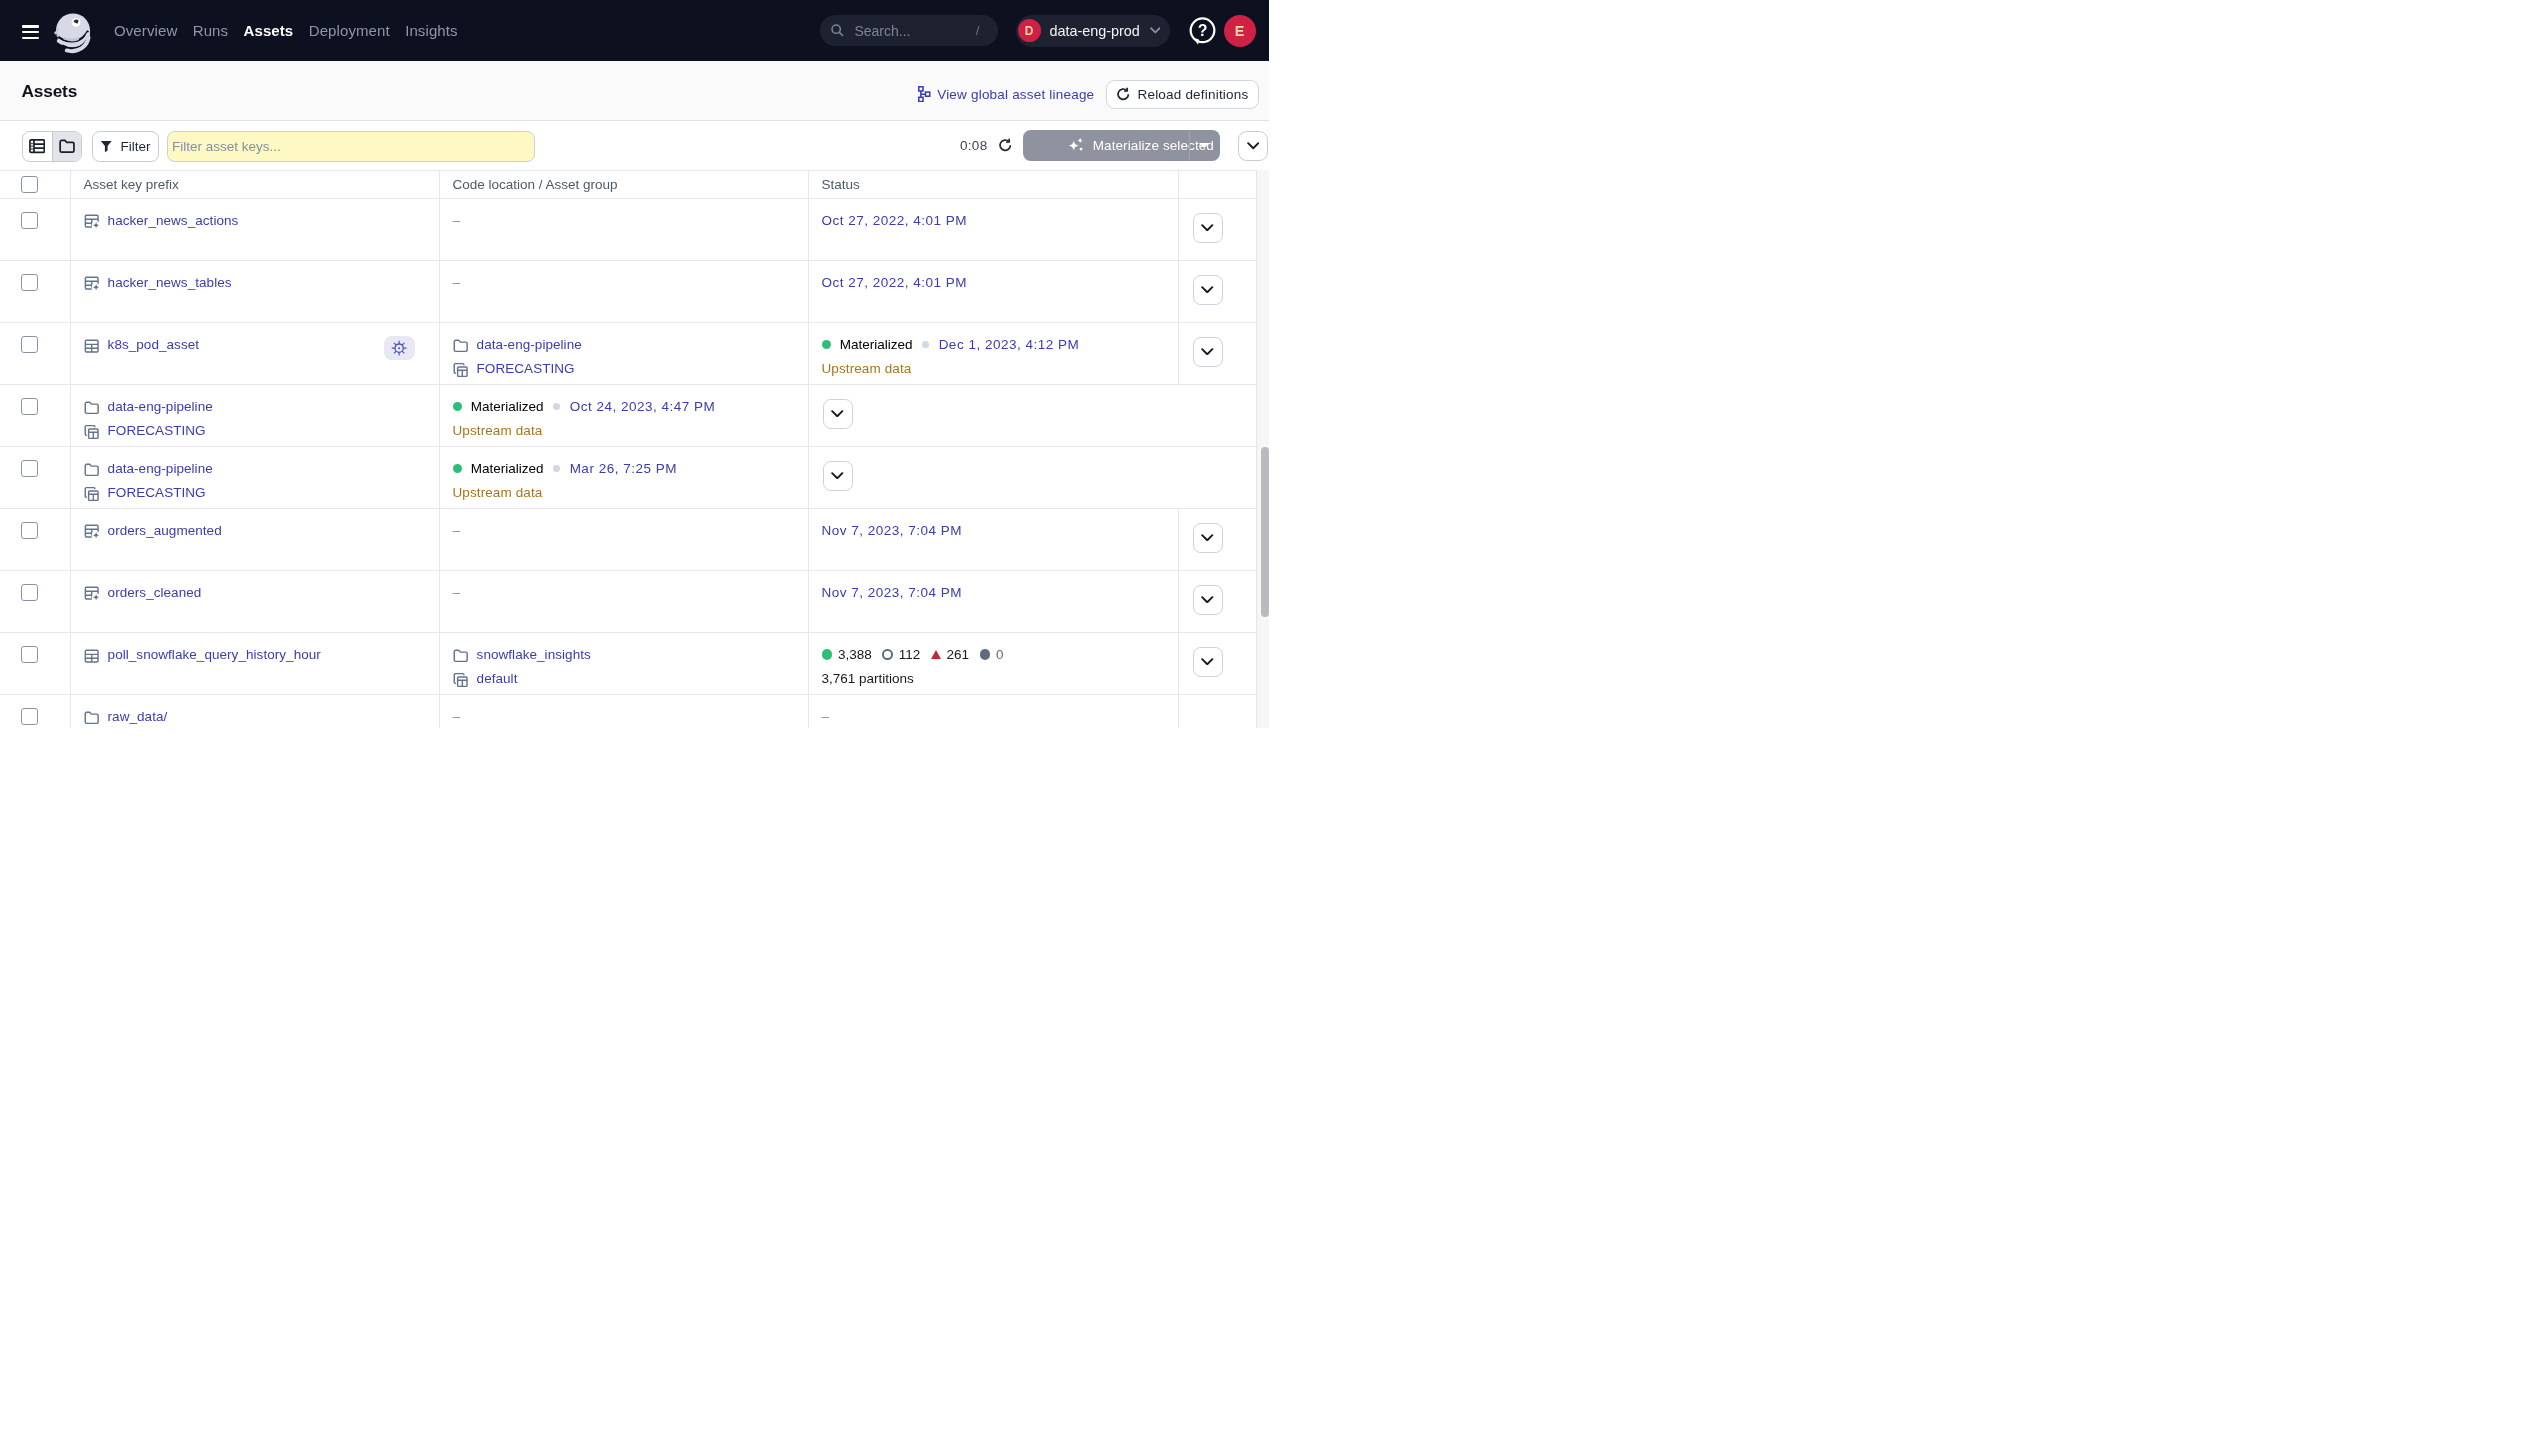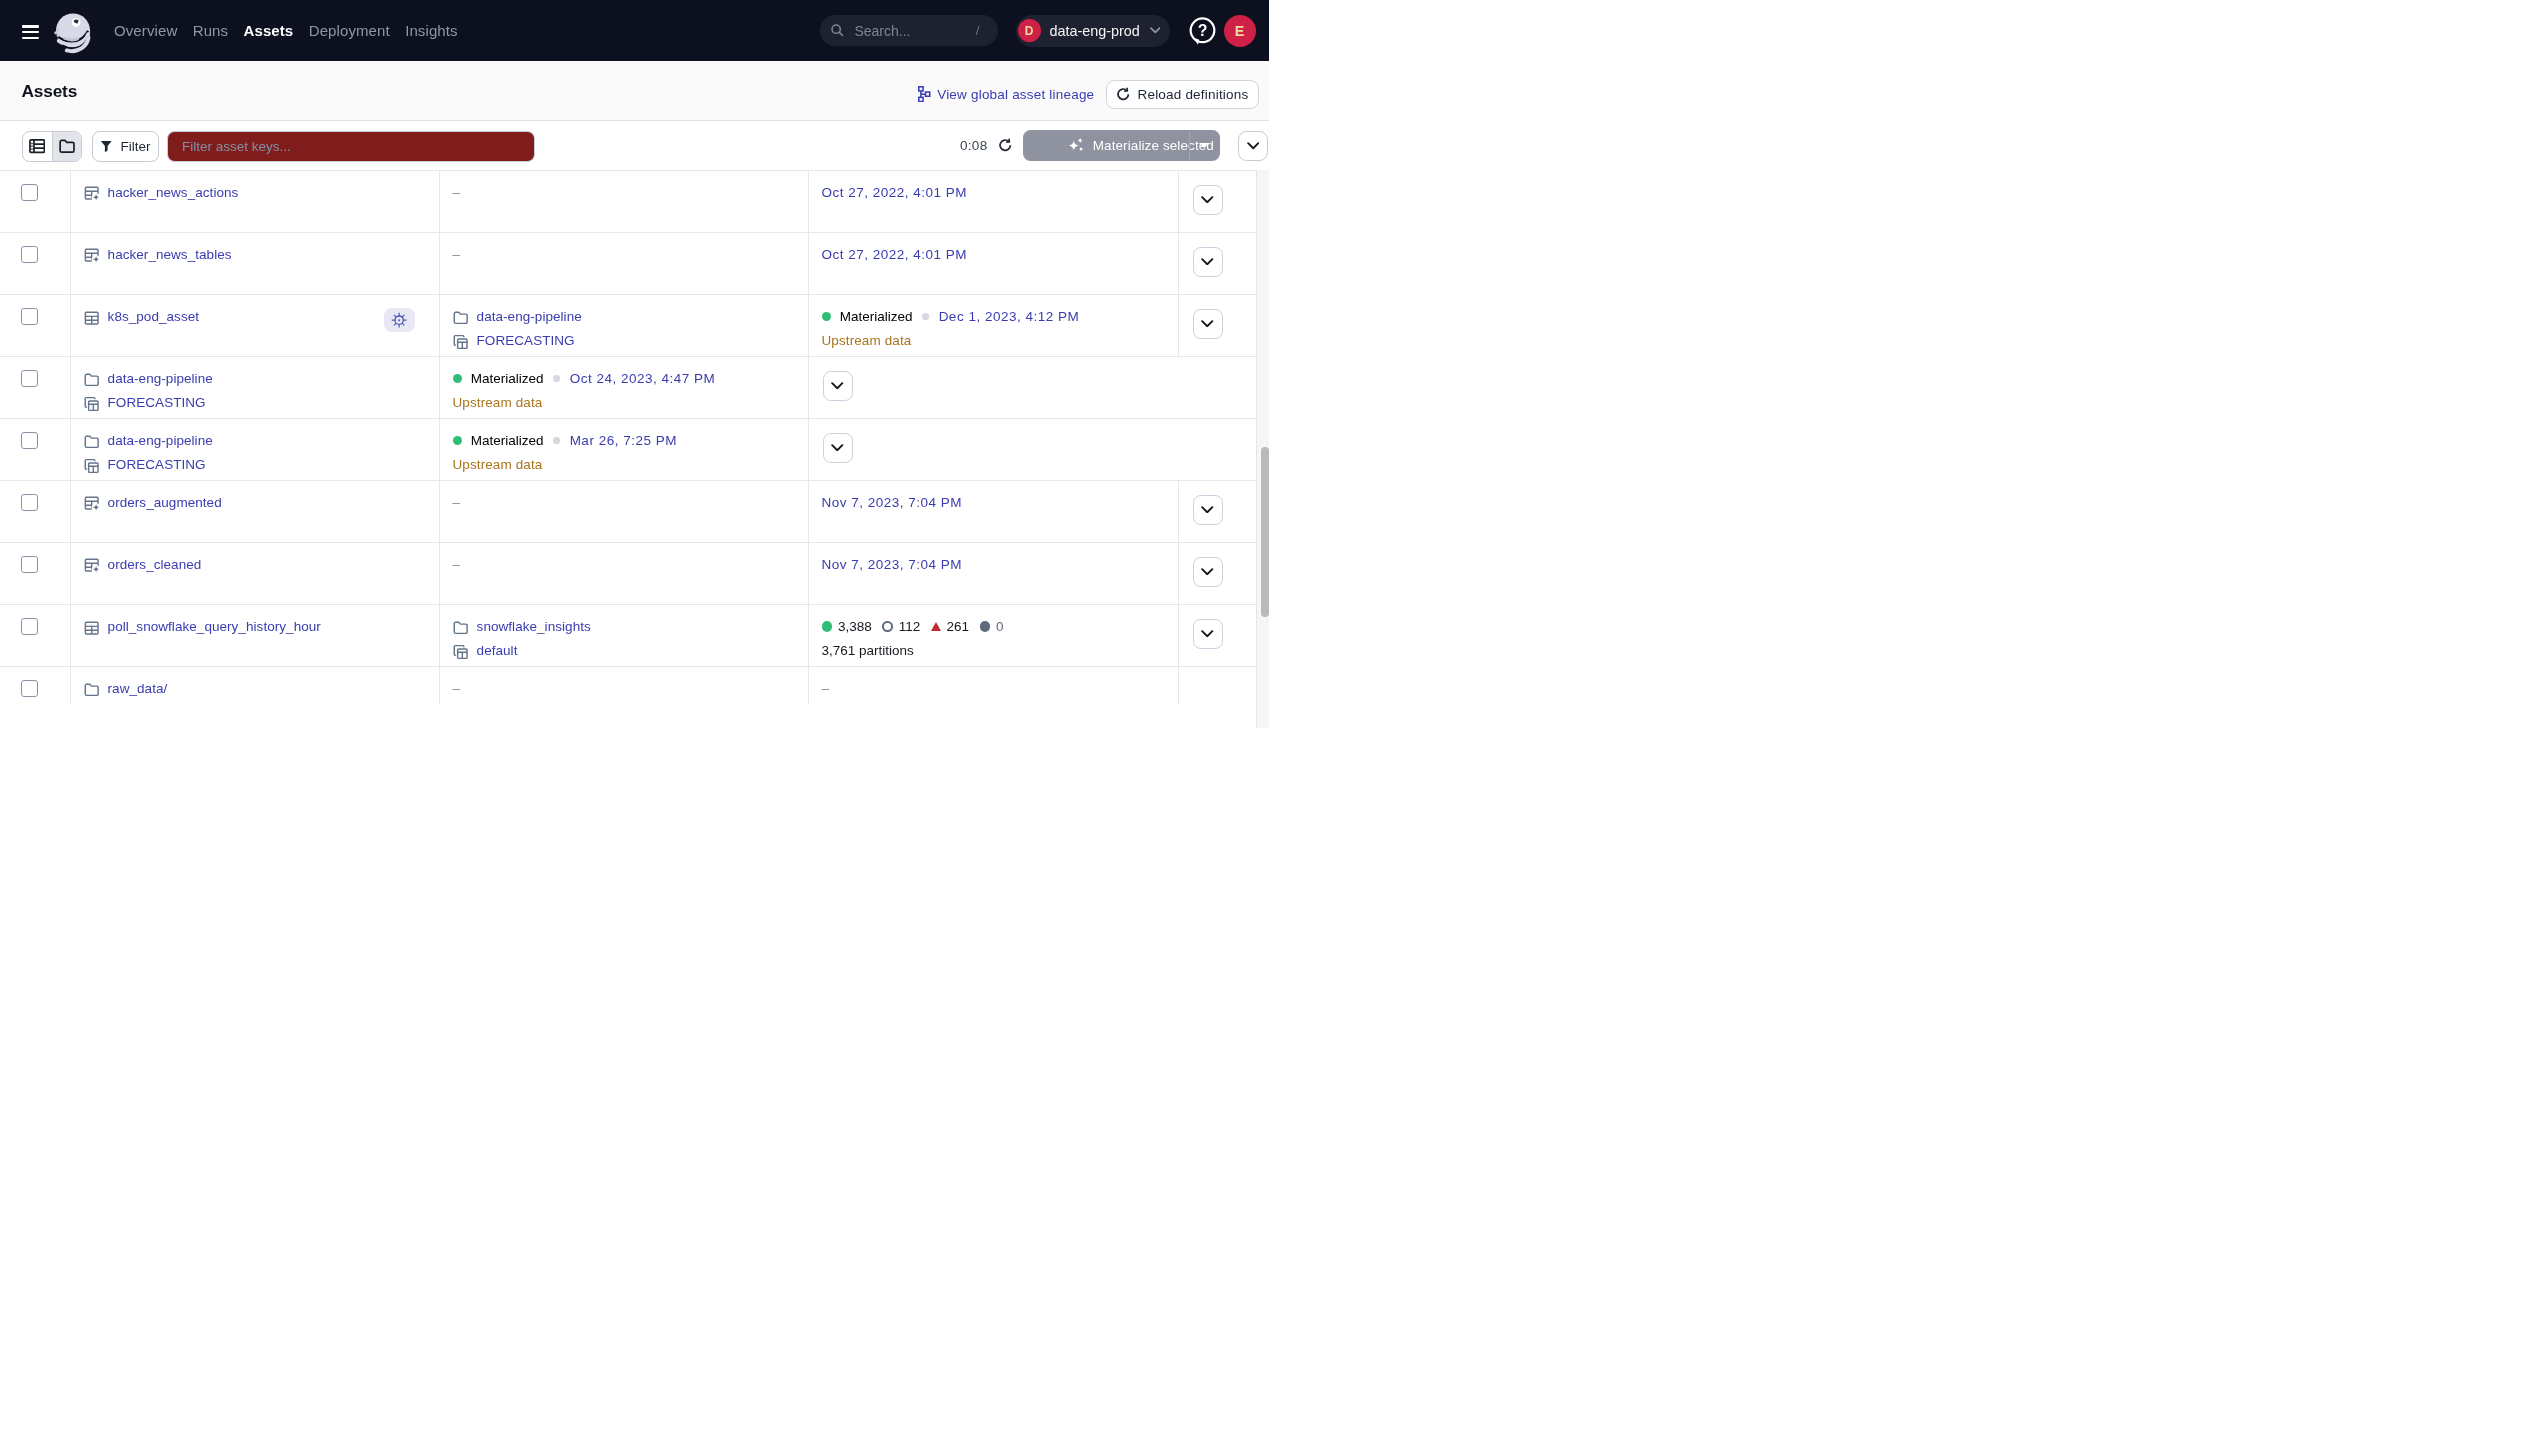--- a/index.html
+++ b/index.html
@@ -34,21 +34,21 @@
 .ph-right { position:absolute; right:10px; top:3.8px; height:100%; display:flex; align-items:center; }
 .lineage { display:flex; align-items:center; gap:6.7px; color:#3a3caf; font-size:13.5px; text-decoration:none; letter-spacing:0.2px; }
 .reload { margin-left:11.5px; height:29px; background:#fff; border:1px solid #d0d4dd; border-radius:8.7px; display:flex; align-items:center; gap:6.7px; padding:0 9.6px; font-size:13.5px; color:#1c2532; font-family:inherit; letter-spacing:0.2px; }
 
 
 .toolbar { position:absolute; left:0; top:121px; width:1269px; height:49px; background:#fff; }
 .seg { position:absolute; left:22px; top:10px; width:60px; height:31px; border:1px solid #c6cbd4; border-radius:7.7px; display:flex; overflow:hidden; background:#fff; }
 .seg .s { flex:1; display:flex; align-items:center; justify-content:center; }
 .seg .s2 { background:#e2e4e9; border-left:1px solid #c6cbd4; }
 .filterbtn { position:absolute; left:92px; top:10px; width:67px; height:31px; background:#fff; border:1px solid #c6cbd4; border-radius:7.7px; display:flex; align-items:center; justify-content:center; gap:7.7px; font-size:13.5px; color:#1d2734; font-family:inherit; }
-.keyinput { position:absolute; left:167px; top:10px; width:368px; height:31px; background:#7f1d1d; border:1px solid #c8d1e0; border-radius:7.7px; display:flex; align-items:center; padding:0 14px; color:#8390a3; font-size:13.5px; }
+.keyinput { position:absolute; left:167px; top:10px; width:368px; height:31px; background:#fef9c3; border:1px solid #c8d1e0; border-radius:7.7px; display:flex; align-items:center; padding:0 4px; color:#8390a3; font-size:13.5px; }
 .timer { position:absolute; left:960px; top:0; height:49px; display:flex; align-items:center; font-size:13.5px; color:#3c4552; letter-spacing:0.3px; }
 .refresh { position:absolute; left:998px; top:17.3px; }
 .mat { position:absolute; left:1023px; top:9.4px; width:197px; height:31px; background:#8e939f; border-radius:7.7px; display:flex; align-items:center; color:#fff;padding-left:36px; }
 .mat .spark { margin-left:8.7px; }
 .mat .mtxt { margin-left:8.7px; font-size:13.5px; font-weight:500; letter-spacing:0.1px; }
 .mat .div { position:absolute; left:166px; top:1px; bottom:1px; width:1px; background:#a3a7b1; }
 .mat .caret { position:absolute; left:176px; top:13px; width:0; height:0; border-left:5.3px solid transparent; border-right:5.3px solid transparent; border-top:5.8px solid #fff; }
 .tchev { position:absolute; left:1238px; top:10px; width:30px; height:30px; background:#fff; border:1px solid #c6cbd4; border-radius:8.7px; display:flex; align-items:center; justify-content:center; }
 
 
@@ -206,20 +206,29 @@
     <div class="caret"></div>
   </div>
   <button class="tchev">
     <svg width="12.5" height="7.7" viewBox="0 0 13 8" fill="none">
           <path d="M1.2 1.2 L6.5 6.5 L11.8 1.2" stroke="#16191f" stroke-width="2" stroke-linecap="round" stroke-linejoin="round"></path>
         </svg>
   </button>
 </section>
 
 <div class="table">
+  <div class="trow thead">
+    <div class="cbcell">
+          <div class="cb"></div>
+        </div>
+    <div class="lbl">Asset key prefix</div>
+    <div class="lbl">Code location / Asset group</div>
+    <div class="lbl">Status</div>
+    <div></div>
+  </div>
   <div class="trow rrow">
     <div class="cbcell">
           <div class="cb"></div>
         </div>
     <div>
       <div class="line1">
         <svg width="15.4" height="16.3" viewBox="0 0 16 17" fill="none">
               <rect x="1.4" y="1.9" width="13.2" height="12.2" rx="1" stroke="#64748b" stroke-width="1.5"></rect>
               <path d="M1.4 6.2 H14.6 M8 6.2 V14.1 M1.4 10.2 H8" stroke="#64748b" stroke-width="1.5"></path>
               <circle cx="12.6" cy="13.1" r="4.8" fill="#fff"></circle>

